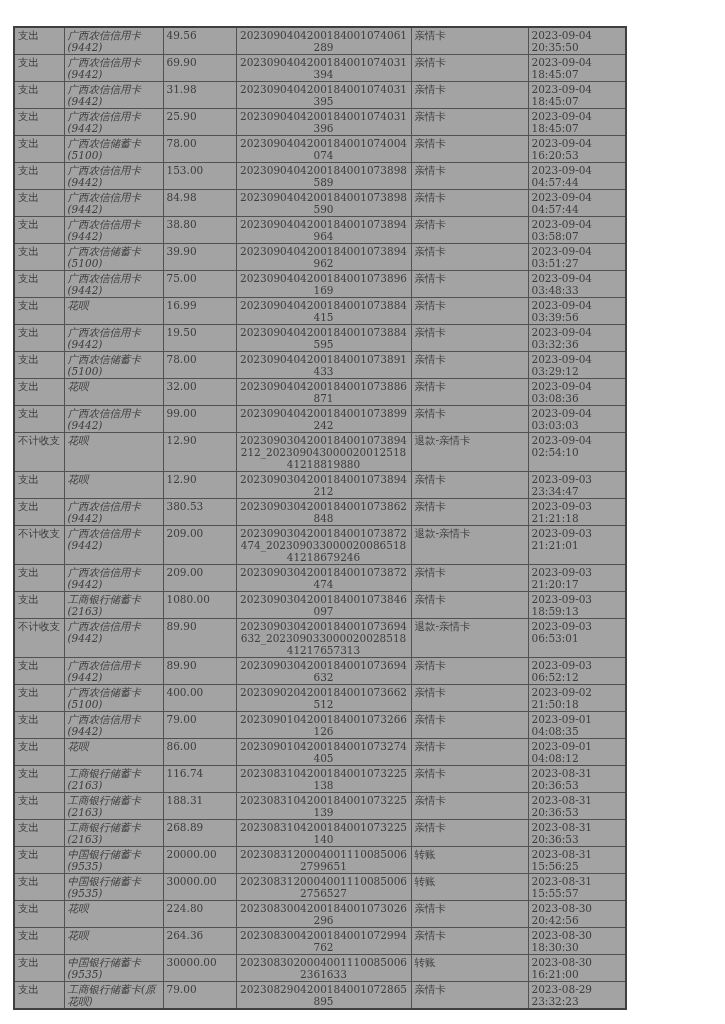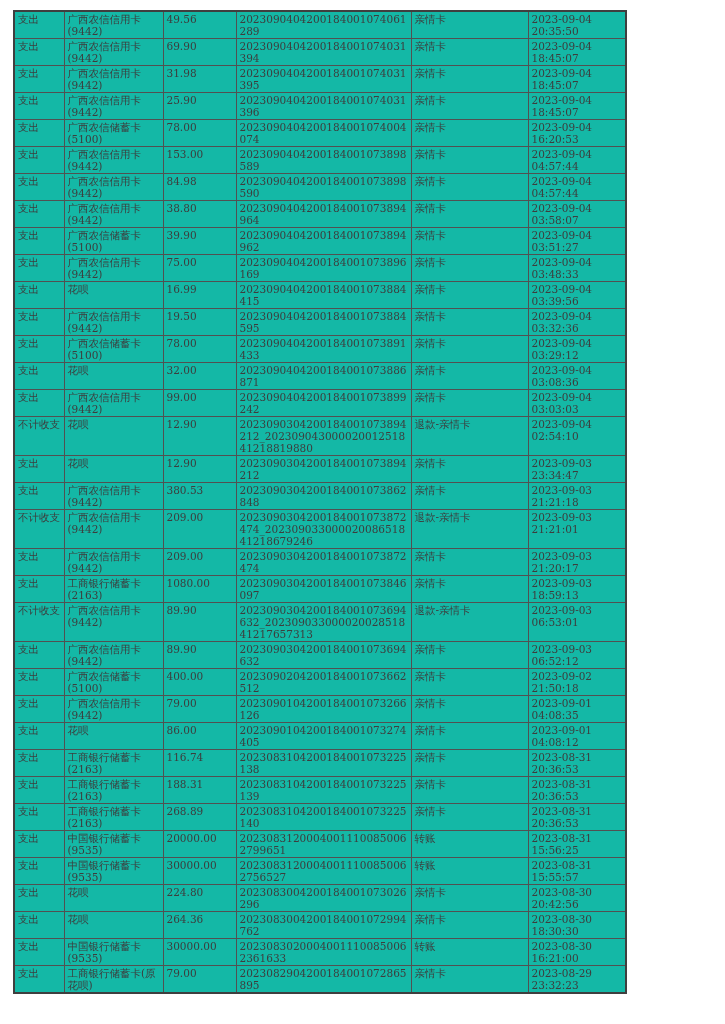--- a/index.html
+++ b/index.html
@@ -15,34 +15,35 @@
     overflow: hidden;
   }
   .sheet {
     padding: 10px 0 0 13px;
   }
   table.txn-table {
     border-collapse: collapse;
     table-layout: fixed;
     width: 612px;
     border: 2px solid #3f3f3f;
-    background: #14b8a6;
+    background: #a3a3a3;
+    margin-top: 16px;
   }
   table.txn-table td {
     border: 1px solid #515151;
     vertical-align: top;
     font-size: 10.5px;
     line-height: 12px;
     padding: 1px 3px;
     overflow: hidden;
   }
   td.cell-type    { }
-  td.cell-account { white-space: pre-line; }
+  td.cell-account { white-space: pre-line; font-style: italic; }
   td.cell-amount  { }
-  td.cell-id      { word-break: break-all; }
+  td.cell-id      { word-break: break-all; text-align: center; }
   td.cell-category{ }
   td.cell-datetime{ white-space: pre-line; }
   col.c-type     { width: 50px; }
   col.c-account  { width: 99px; }
   col.c-amount   { width: 73px; }
   col.c-id       { width: 175px; }
   col.c-category { width: 117px; }
   col.c-datetime { width: 98px; }
 </style>
 </head>

